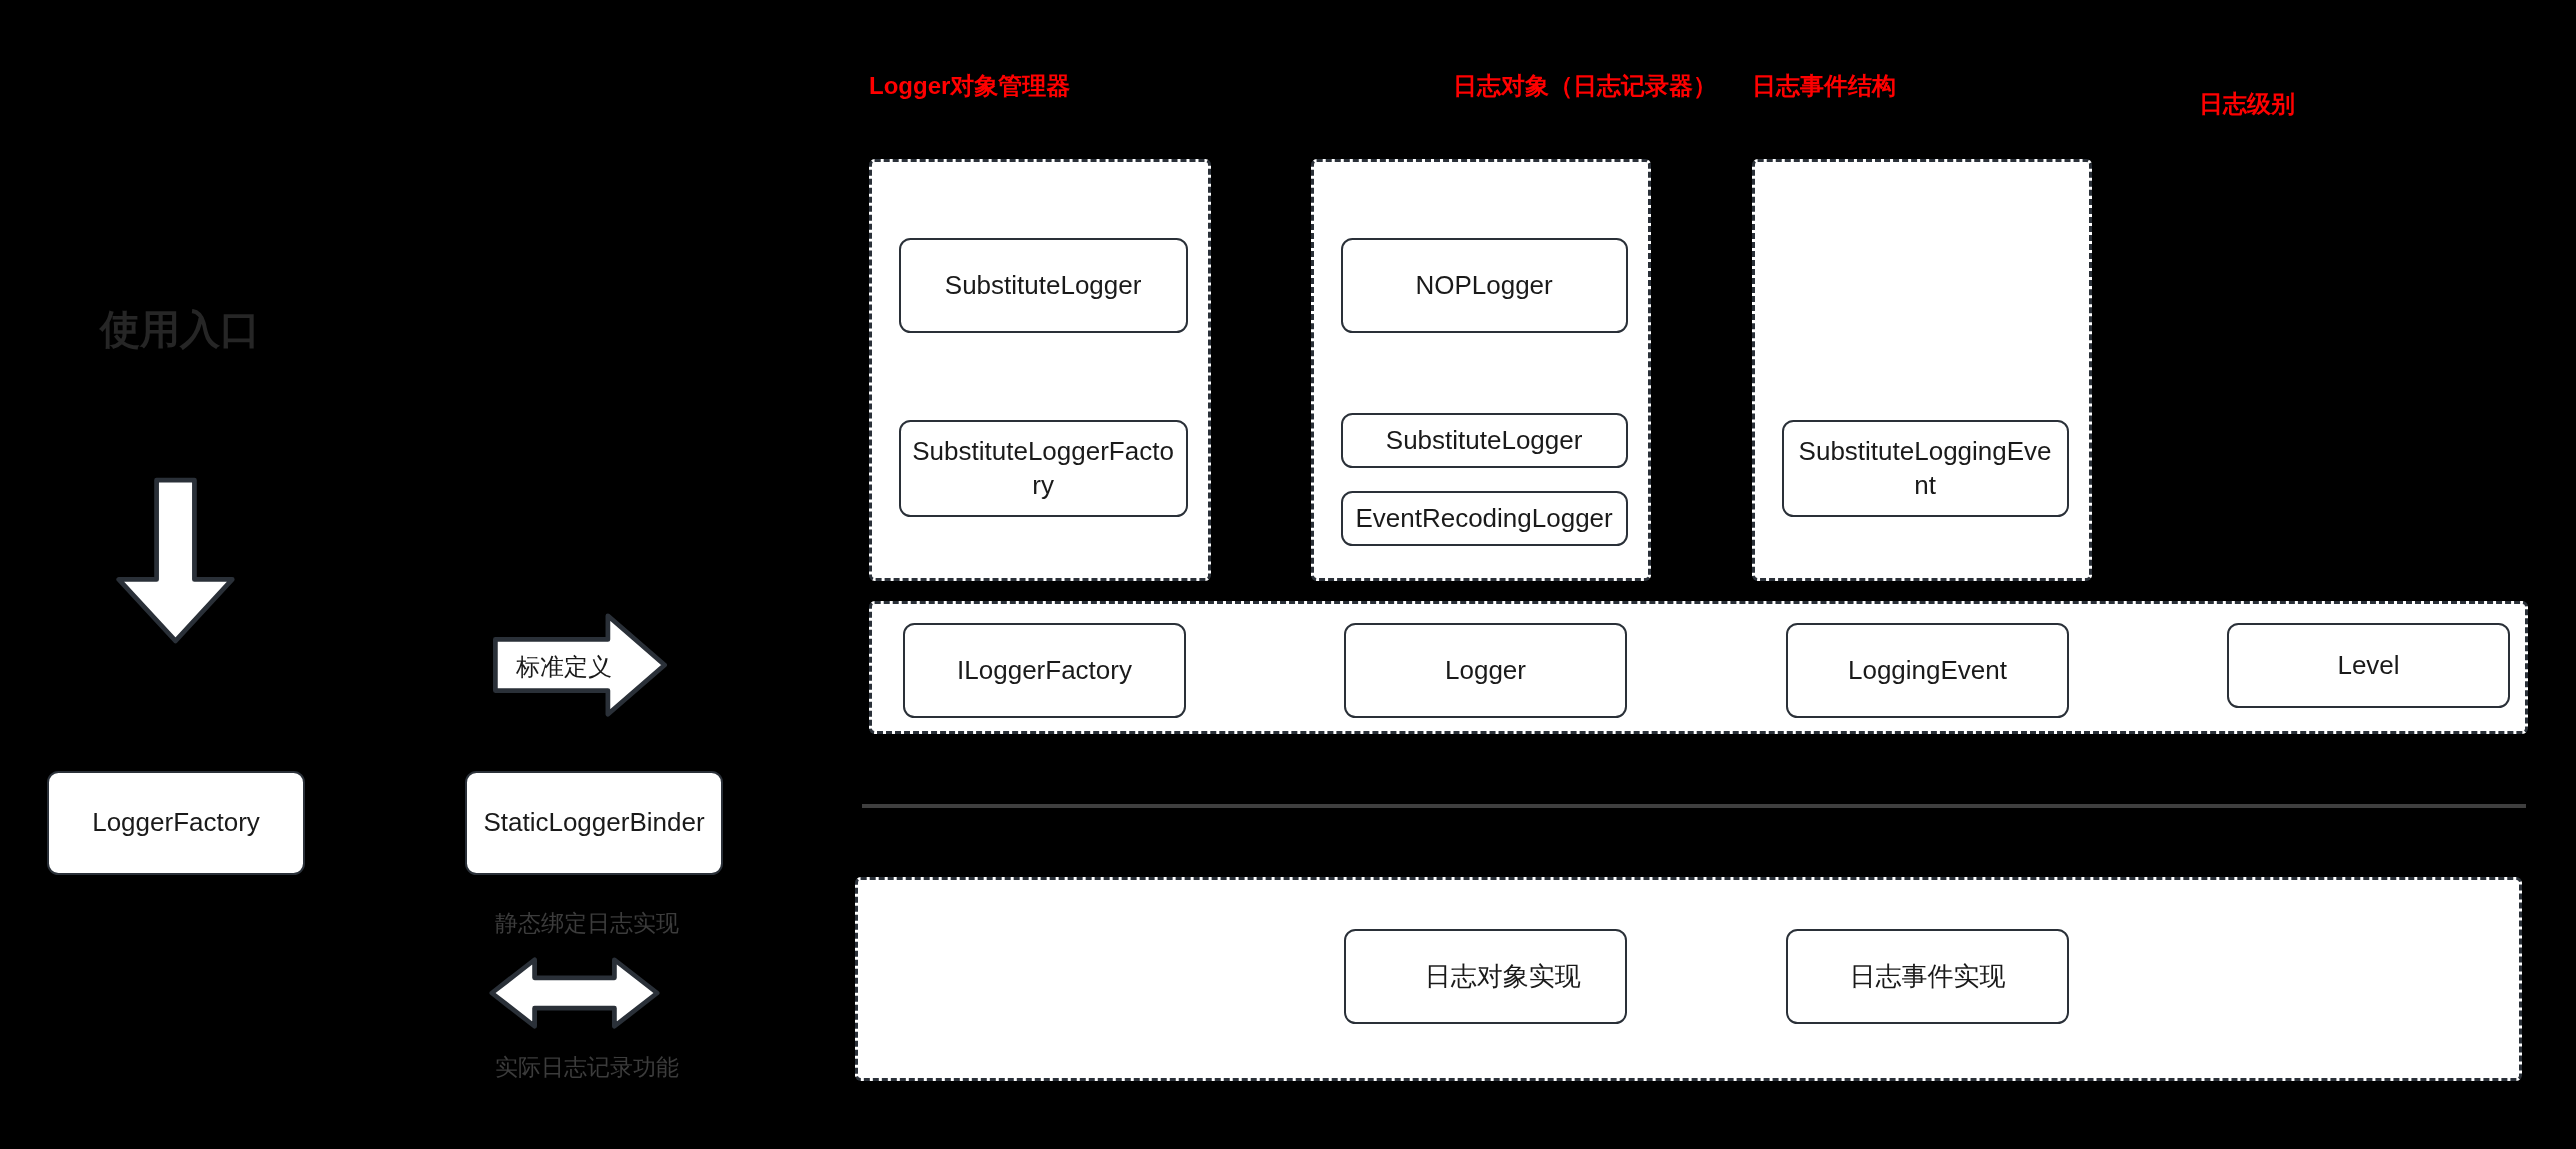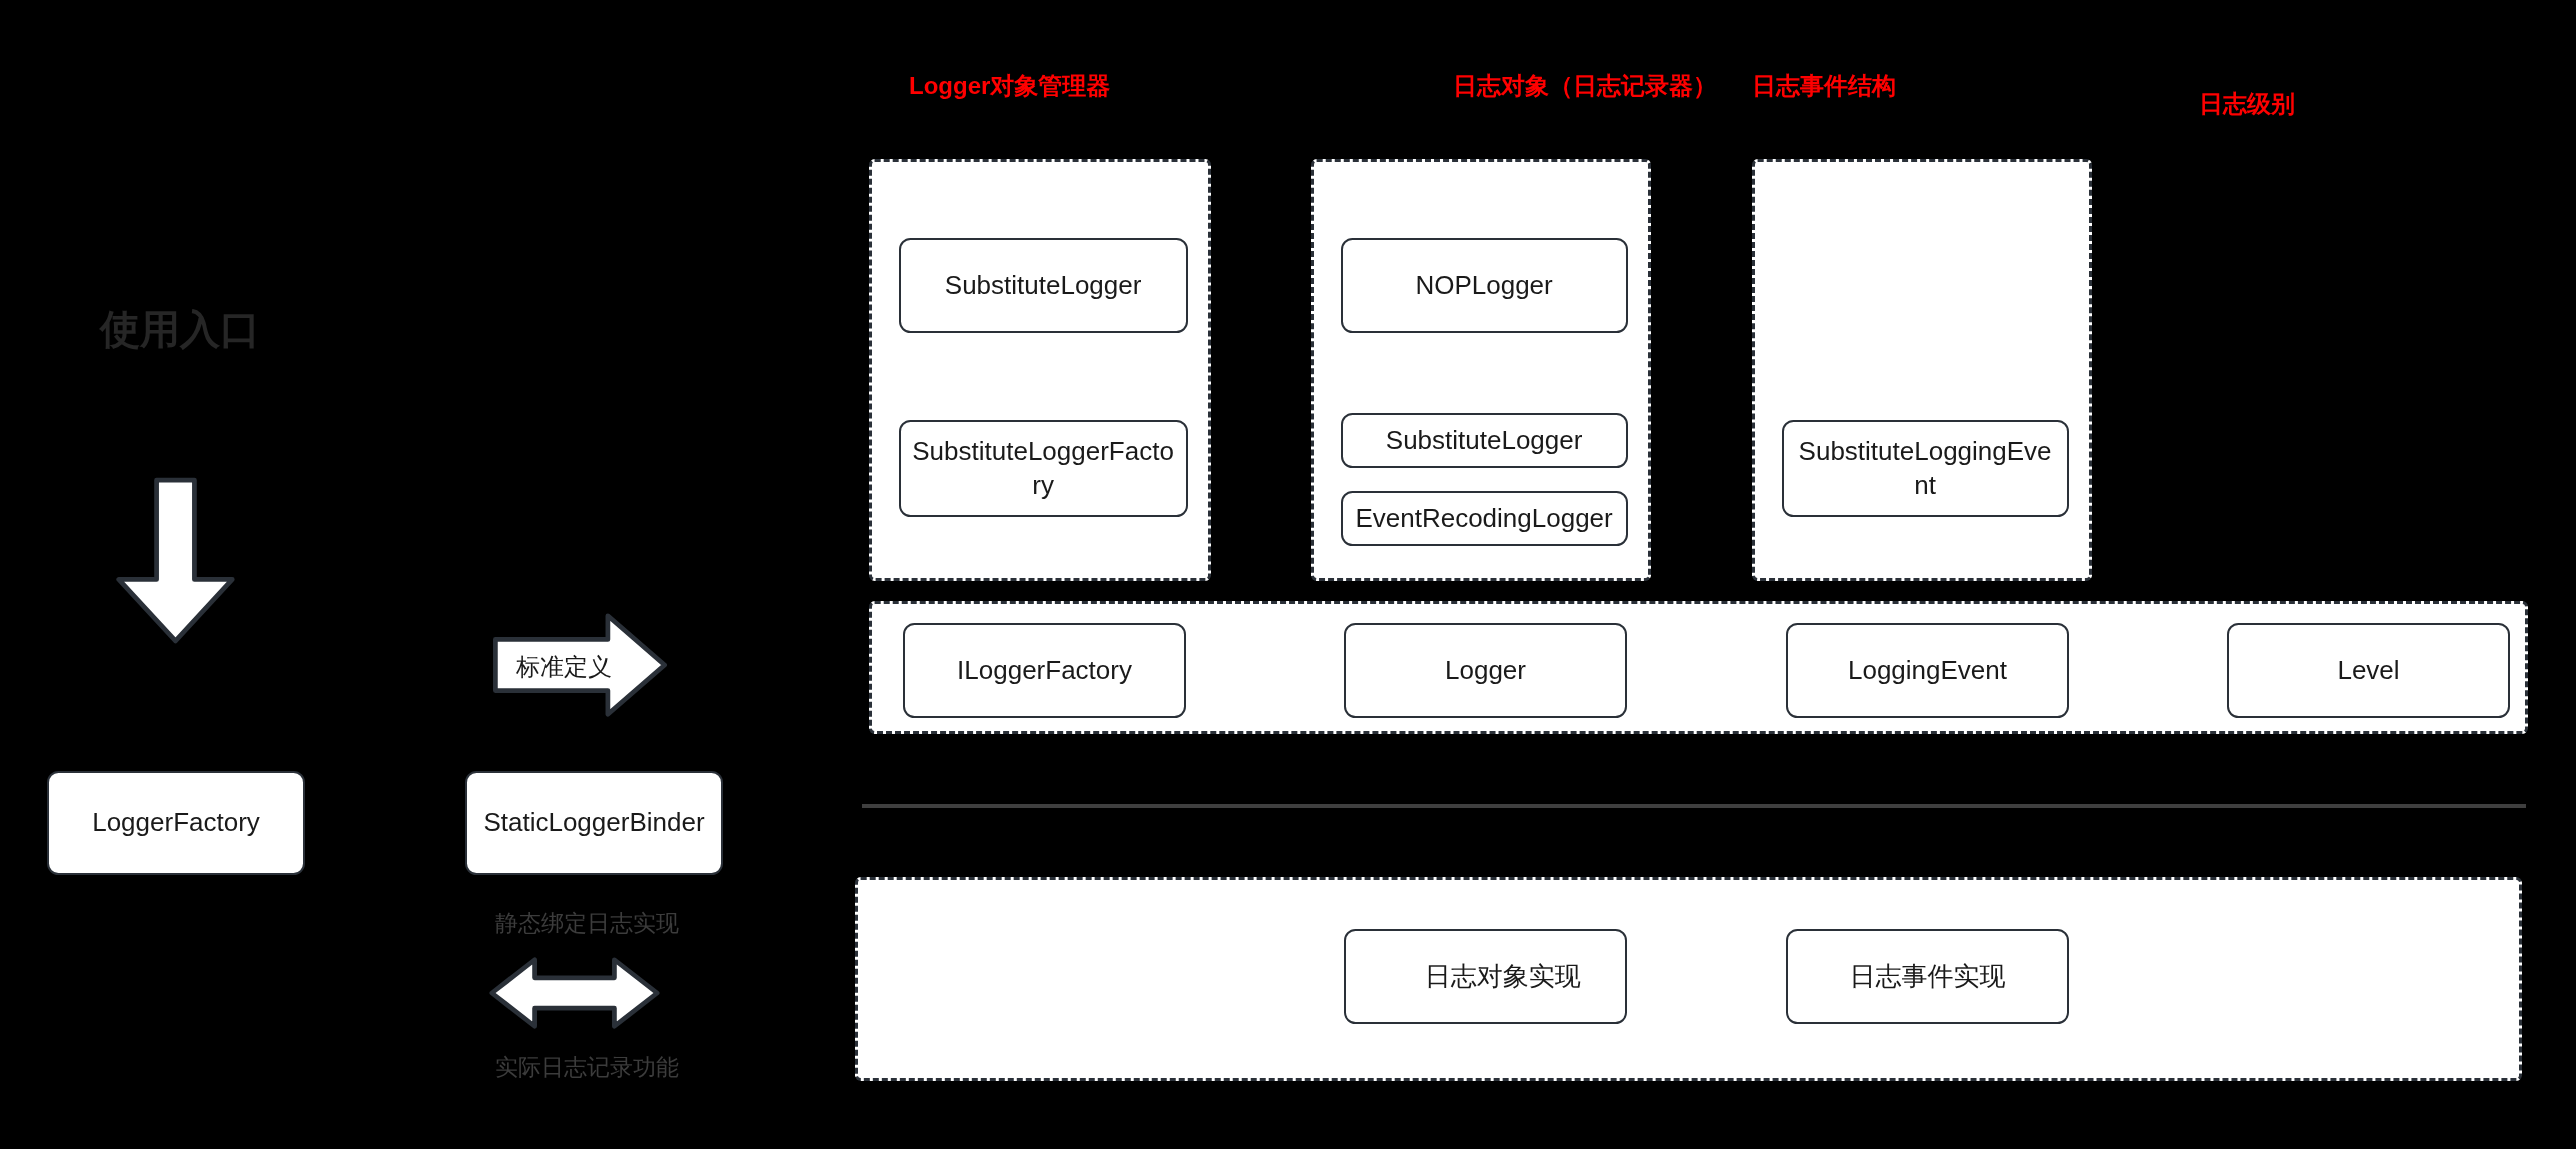--- a/index.html
+++ b/index.html
@@ -98,21 +98,21 @@
     font-size: 24px;
     white-space: nowrap;
     line-height: 1;
   }
 </style>
 </head>
 <body>
 
 <div class="canvas">
 
-  <div class="red-heading" style="left:869px; top:74px;margin-left:40px;">Logger对象管理器</div>
+  <div class="red-heading" style="left:869px; top:74px;">Logger对象管理器</div>
 
   <div class="red-heading" style="left:2199px; top:92px;">日志级别</div>
 
   <div class="red-heading" style="left:1453px; top:74px;">日志对象（日志记录器）</div>
 
   <div class="red-heading" style="left:1752px; top:74px;">日志事件结构</div>
 
   <div class="gray-title" style="left:100px; top:309px;">使用入口</div>
 
   <div class="arrow-holder" style="left:114px; top:475px; width:123px; height:171px;">
@@ -154,21 +154,21 @@
   </div>
 
   <div class="panel" style="left:1752px; top:159px; width:340px; height:422px;">
     <div class="node" style="left:26.6px; top:258px; width:287px; height:97px;">SubstituteLoggingEvent</div>
   </div>
 
   <div class="panel" style="left:869px; top:601px; width:1659px; height:133px;">
     <div class="node" style="left:31px; top:19px; width:283px; height:95px;">ILoggerFactory</div>
     <div class="node" style="left:472px; top:19px; width:283px; height:95px;">Logger</div>
     <div class="node" style="left:914px; top:19px; width:283px; height:95px;">LoggingEvent</div>
-    <div class="node" style="left:1355px; top:19px; width:283px; height:95px;">Level</div>
+    <div class="node" style="left:1355px; top:19px; width:283px; height:85px;">Level</div>
   </div>
 
   <div class="separator" style="left:862px; top:804px; width:1664px;"></div>
 
   <div class="panel" style="left:855px; top:877px; width:1667px; height:204px;">
     <div class="node cjk" style="left:486px; top:49px; width:283px; height:95px;padding-left:44px;">日志对象实现</div>
     <div class="node cjk" style="left:928px; top:49px; width:283px; height:95px;">日志事件实现</div>
   </div>
 
 </div>

